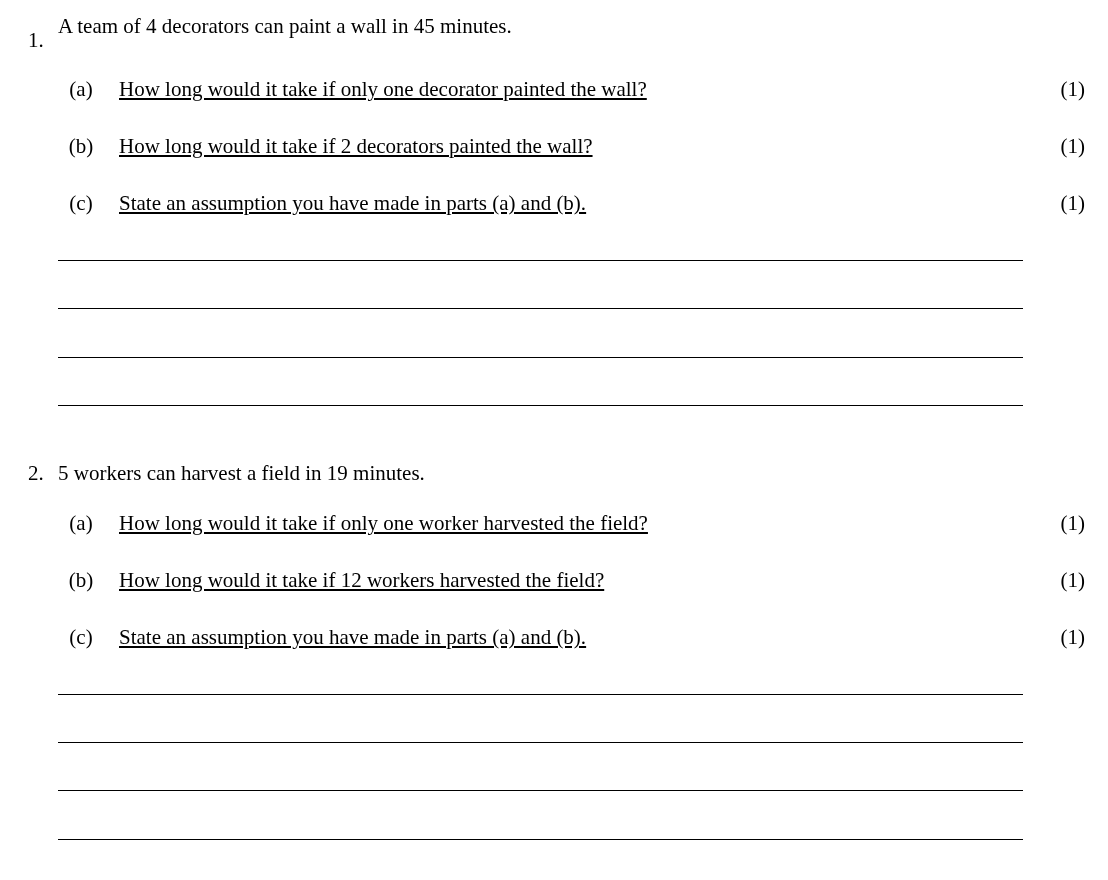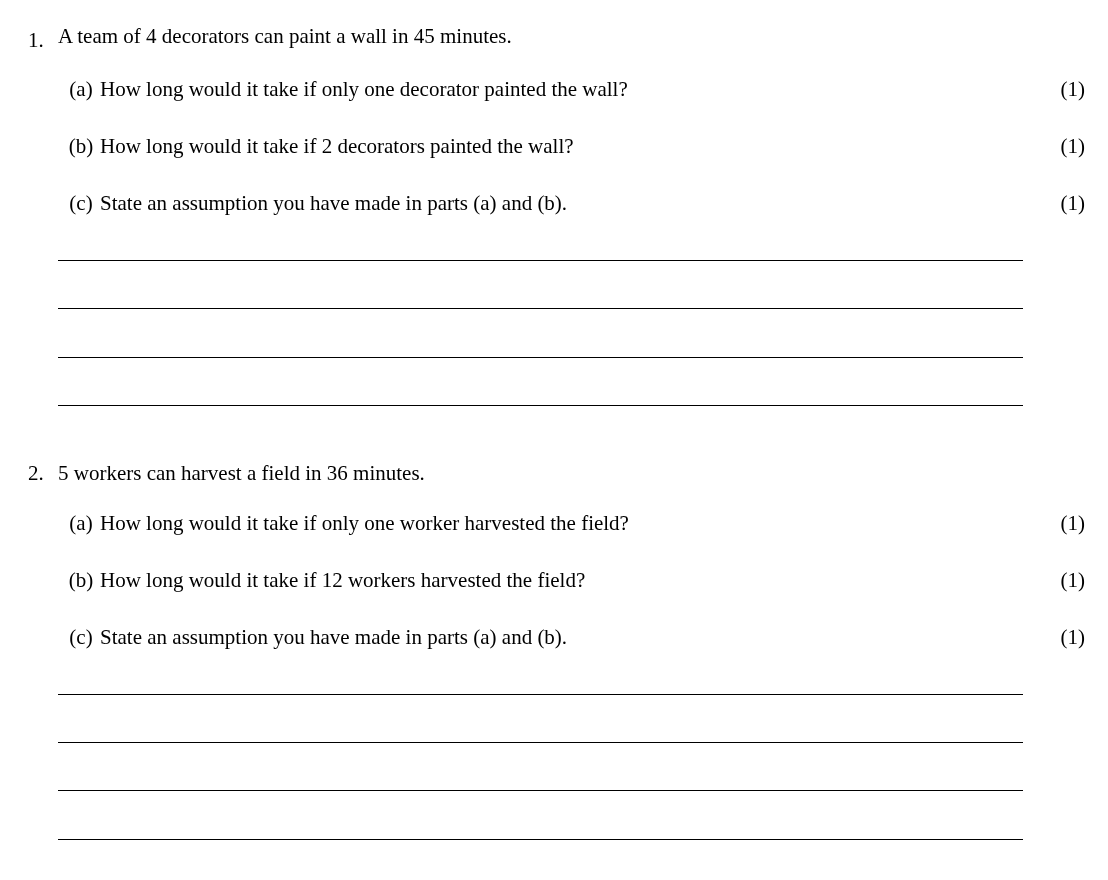--- a/index.html
+++ b/index.html
@@ -5,30 +5,30 @@
     html, body { margin: 0; padding: 0; background: #ffffff; }
     body {
       width: 1108px; height: 880px; position: relative; overflow: hidden;
       font-family: "Liberation Serif", "DejaVu Serif", serif;
       color: #000000; font-size: 21px;
     }
     .abs { position: absolute; white-space: nowrap; line-height: 1; }
     .qnum { left: 28px; }
     .qstem { left: 58px; }
     .plabel { width: 34px; text-align: center; left: 64px; }
-    .ptext { left: 100px; }
+    .ptext { left: 119px; text-decoration: underline; }
     .marks { right: 23px; }
     .rule { position: absolute; left: 58px; width: 965px; height: 0; border-top: 1.3px solid #000; }
   </style>
 </head>
 <body>
 
 <div>
   <span class="abs qnum" style="top:30px">1.</span>
-  <span class="abs qstem" style="top:26px">A team of 4 decorators can paint a wall in 45 minutes.</span>
+  <span class="abs qstem" style="top:16px">A team of 4 decorators can paint a wall in 45 minutes.</span>
 
   <span class="abs plabel" style="top:79px">(a)</span>
   <span class="abs ptext" style="top:79px">How long would it take if only one decorator painted the wall?</span>
   <span class="abs marks" style="top:79px">(1)</span>
 
   <span class="abs plabel" style="top:136px">(b)</span>
   <span class="abs ptext" style="top:136px">How long would it take if 2 decorators painted the wall?</span>
   <span class="abs marks" style="top:136px">(1)</span>
 
   <span class="abs plabel" style="top:193px">(c)</span>
@@ -36,21 +36,21 @@
   <span class="abs marks" style="top:193px">(1)</span>
 
   <div class="rule" style="top:260px"></div>
   <div class="rule" style="top:308px"></div>
   <div class="rule" style="top:357px"></div>
   <div class="rule" style="top:405px"></div>
 </div>
 
 <div>
   <span class="abs qnum" style="top:463px">2.</span>
-  <span class="abs qstem" style="top:463px">5 workers can harvest a field in 36 minutes.</span>
+  <span class="abs qstem" style="top:463px">5 workers can harvest a field in 19 minutes.</span>
 
   <span class="abs plabel" style="top:513px">(a)</span>
   <span class="abs ptext" style="top:513px">How long would it take if only one worker harvested the field?</span>
   <span class="abs marks" style="top:513px">(1)</span>
 
   <span class="abs plabel" style="top:570px">(b)</span>
   <span class="abs ptext" style="top:570px">How long would it take if 12 workers harvested the field?</span>
   <span class="abs marks" style="top:570px">(1)</span>
 
   <span class="abs plabel" style="top:627px">(c)</span>

